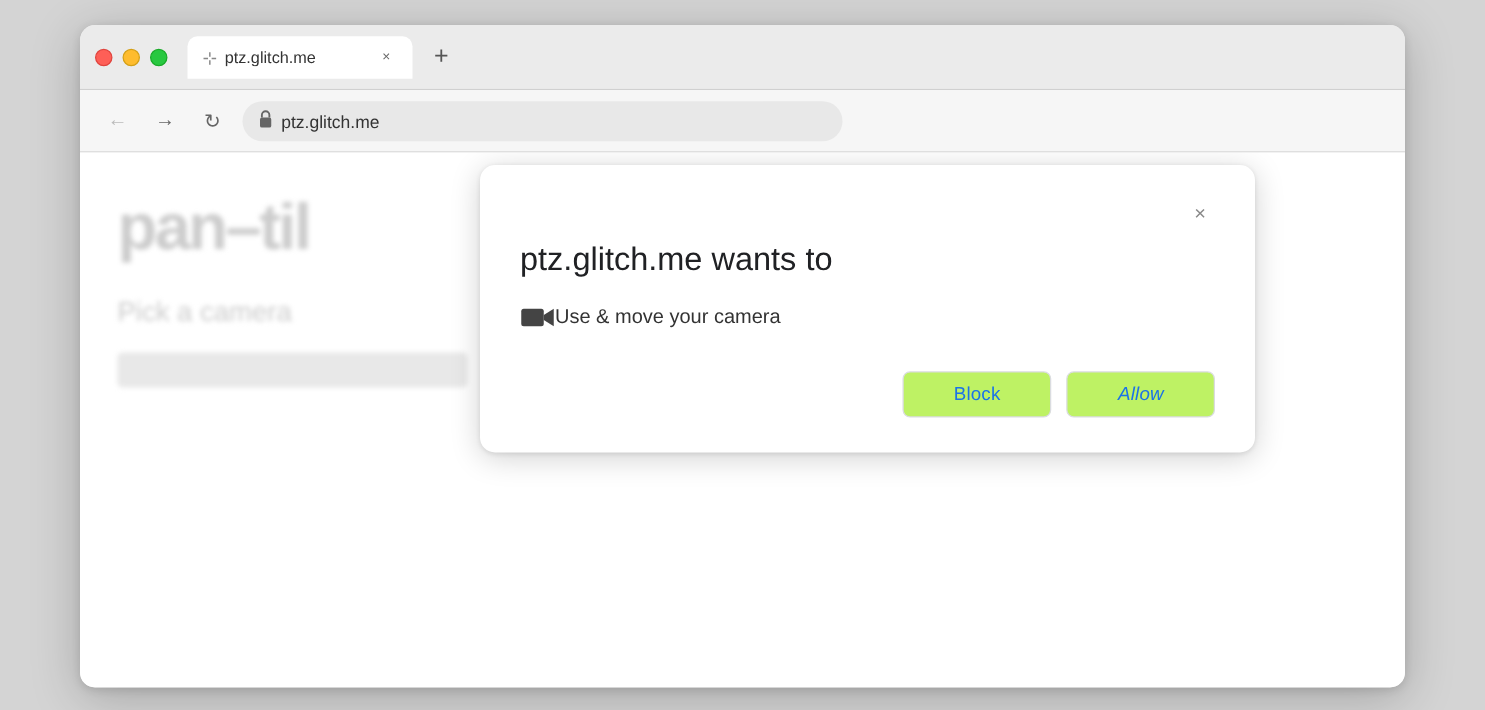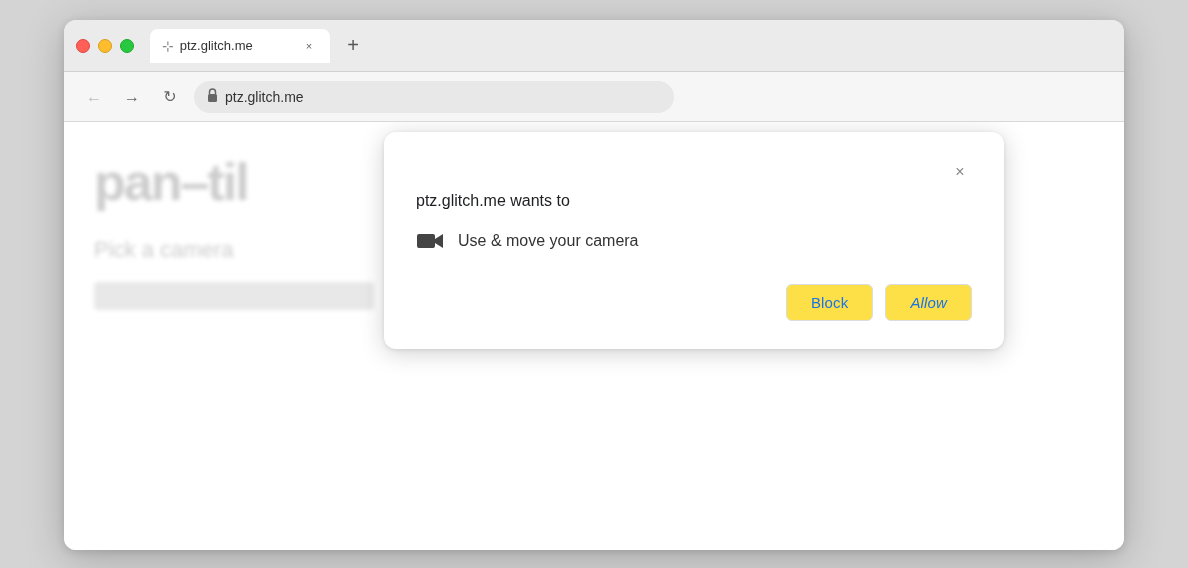--- a/index.html
+++ b/index.html
@@ -231,30 +231,29 @@
       display: flex;
       align-items: center;
       justify-content: center;
       cursor: pointer;
       color: #888;
       font-size: 16px;
       border-radius: 50%;
     }
 
     .dialog-title {
-      font-size: 16px;
+      font-size: 26px;
       font-weight: 500;
       color: #202124;
       margin-bottom: 20px;
     }
 
     .dialog-permission-row {
       display: flex;
       align-items: center;
-      gap: 14px;
       margin-bottom: 32px;
     }
 
     .camera-icon-box {
       width: 28px;
       height: 22px;
       display: flex;
       align-items: center;
       justify-content: center;
     }
@@ -264,27 +263,27 @@
       color: #333;
     }
 
     .dialog-buttons {
       display: flex;
       justify-content: flex-end;
       gap: 12px;
     }
 
     .dialog-btn {
-      padding: 9px 24px;
+      padding: 9px 40px;
       border-radius: 6px;
       font-size: 15px;
       font-weight: 500;
       cursor: pointer;
       border: 1.5px solid #dadce0;
-      background: #fde047;
+      background: #bef264;
       letter-spacing: 0.01em;
     }
 
     .btn-block {
       color: #1a73e8;
     }
 
     .btn-allow {
       color: #1a73e8;
       font-style: italic;

